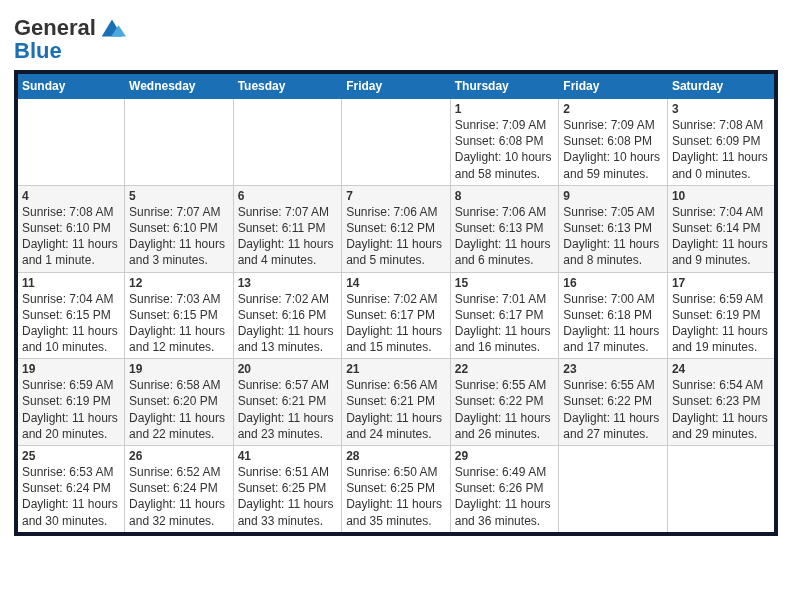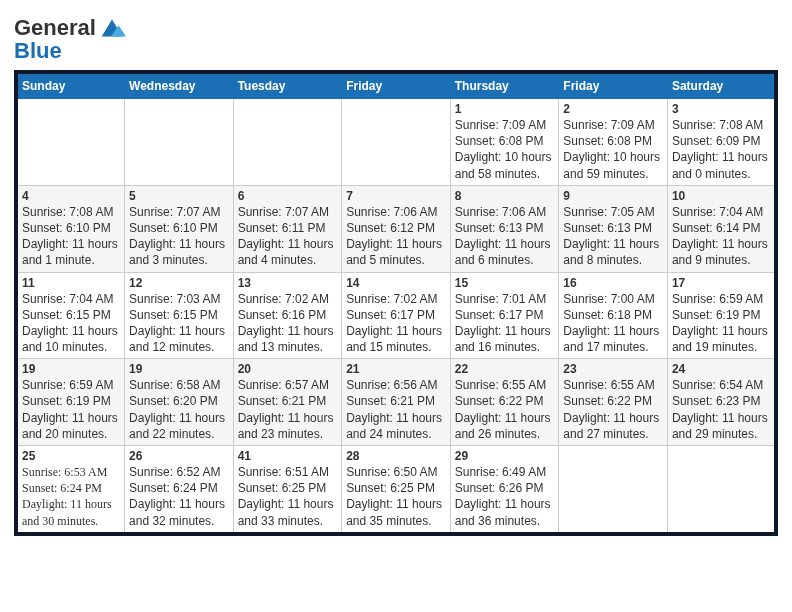--- a/index.html
+++ b/index.html
@@ -283,21 +283,21 @@
           <td>
             <span class="day-num">24</span>
             <div class="day-info" style="white-space: pre-line;">Sunrise: 6:54 AM
 Sunset: 6:23 PM
 Daylight: 11 hours and 29 minutes.</div>
           </td>
         </tr>
         <tr>
           <td>
             <span class="day-num">25</span>
-            <div class="day-info" style="white-space: pre-line; font-family: Liberation Serif, serif;">Sunrise: 6:53 AM
+            <div class="day-info" style="white-space: pre-line;">Sunrise: 6:53 AM
 Sunset: 6:24 PM
 Daylight: 11 hours and 30 minutes.</div>
           </td>
           <td>
             <span class="day-num">26</span>
             <div class="day-info" style="white-space: pre-line;">Sunrise: 6:52 AM
 Sunset: 6:24 PM
 Daylight: 11 hours and 32 minutes.</div>
           </td>
           <td>

